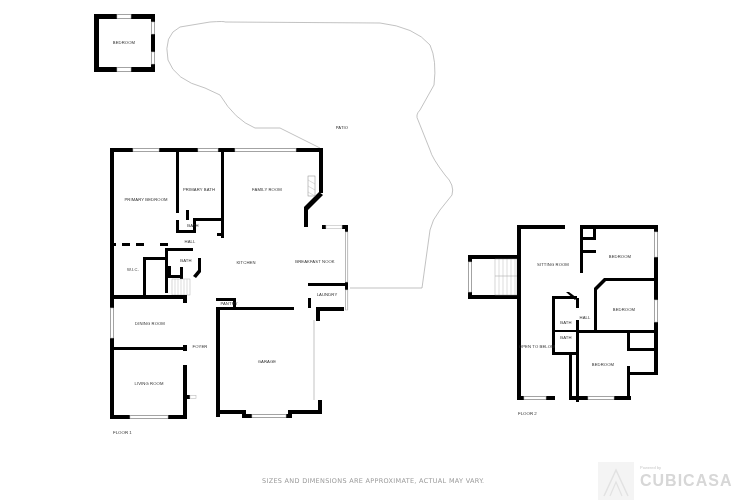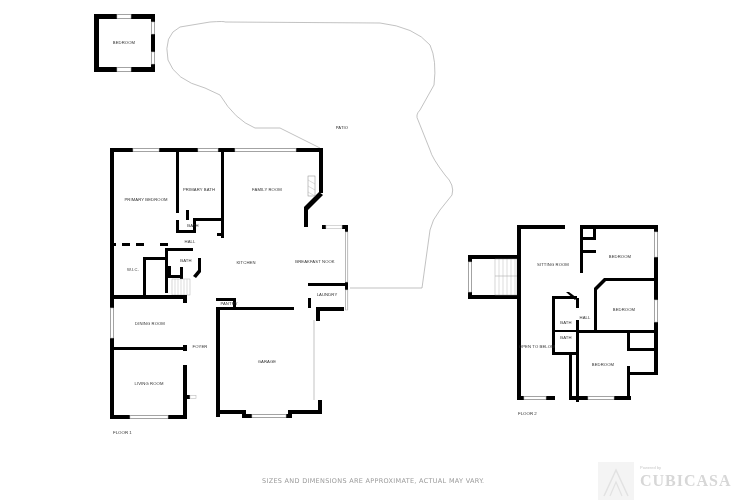--- a/index.html
+++ b/index.html
@@ -5,21 +5,21 @@
   html,body{margin:0;padding:0;background:#fff;}
   body{width:750px;height:500px;position:relative;overflow:hidden;font-family:"Liberation Sans",sans-serif;}
   svg{position:absolute;left:0;top:0;}
   .wall{fill:#000;}
   .win{fill:#fff;stroke:#bbb;stroke-width:0.6;}
   .thin{fill:none;stroke:#9a9a9a;stroke-width:0.6;}
   .patio{fill:none;stroke:#a8a8a8;stroke-width:0.7;}
   .lbl{font-family:"Liberation Sans",sans-serif;font-size:4.2px;fill:#333;text-anchor:middle;dominant-baseline:middle;letter-spacing:0.1px;}
   .floorlbl{font-family:"Liberation Sans",sans-serif;font-size:4.4px;fill:#333;}
   .disclaimer{position:absolute;left:262px;top:477px;font-family:"DejaVu Sans",sans-serif;font-size:6.5px;color:#9a9a9a;letter-spacing:0.3px;}
-  .brand{position:absolute;left:640px;top:472px;font-family:Liberation Serif, serif;font-size:16px;font-weight:bold;color:#d7d7d7;letter-spacing:1px;}
+  .brand{position:absolute;left:640px;top:472px;font-family:Liberation Sans, sans-serif;font-size:16px;font-weight:bold;color:#d7d7d7;letter-spacing:1px;}
   .powered{position:absolute;left:640px;top:465px;font-family:"Liberation Sans",sans-serif;font-size:4px;color:#c8c8c8;}
   .logo-mark{position:absolute;left:598px;top:462px;width:36px;height:38px;background:#f4f4f4;}
 </style>
 </head>
 <body>
 
 <svg width="750" height="500" viewBox="0 0 750 500">
 
   <path class="patio" d="M320,148 L280,128 L255,128 Q235,120 220,95 L205,88 Q175,80 168,60 Q163,35 180,27 L210,22 Q225,21 225,22 L380,23 Q415,27 430,45 Q437,60 434,85 L420,110 Q415,115 418,120 L430,150 Q432,158 445,175 Q455,185 452,195 L440,210 Q432,220 430,230 L422,288 L350,288"></path>
   <text class="lbl" x="342" y="128">PATIO</text>

